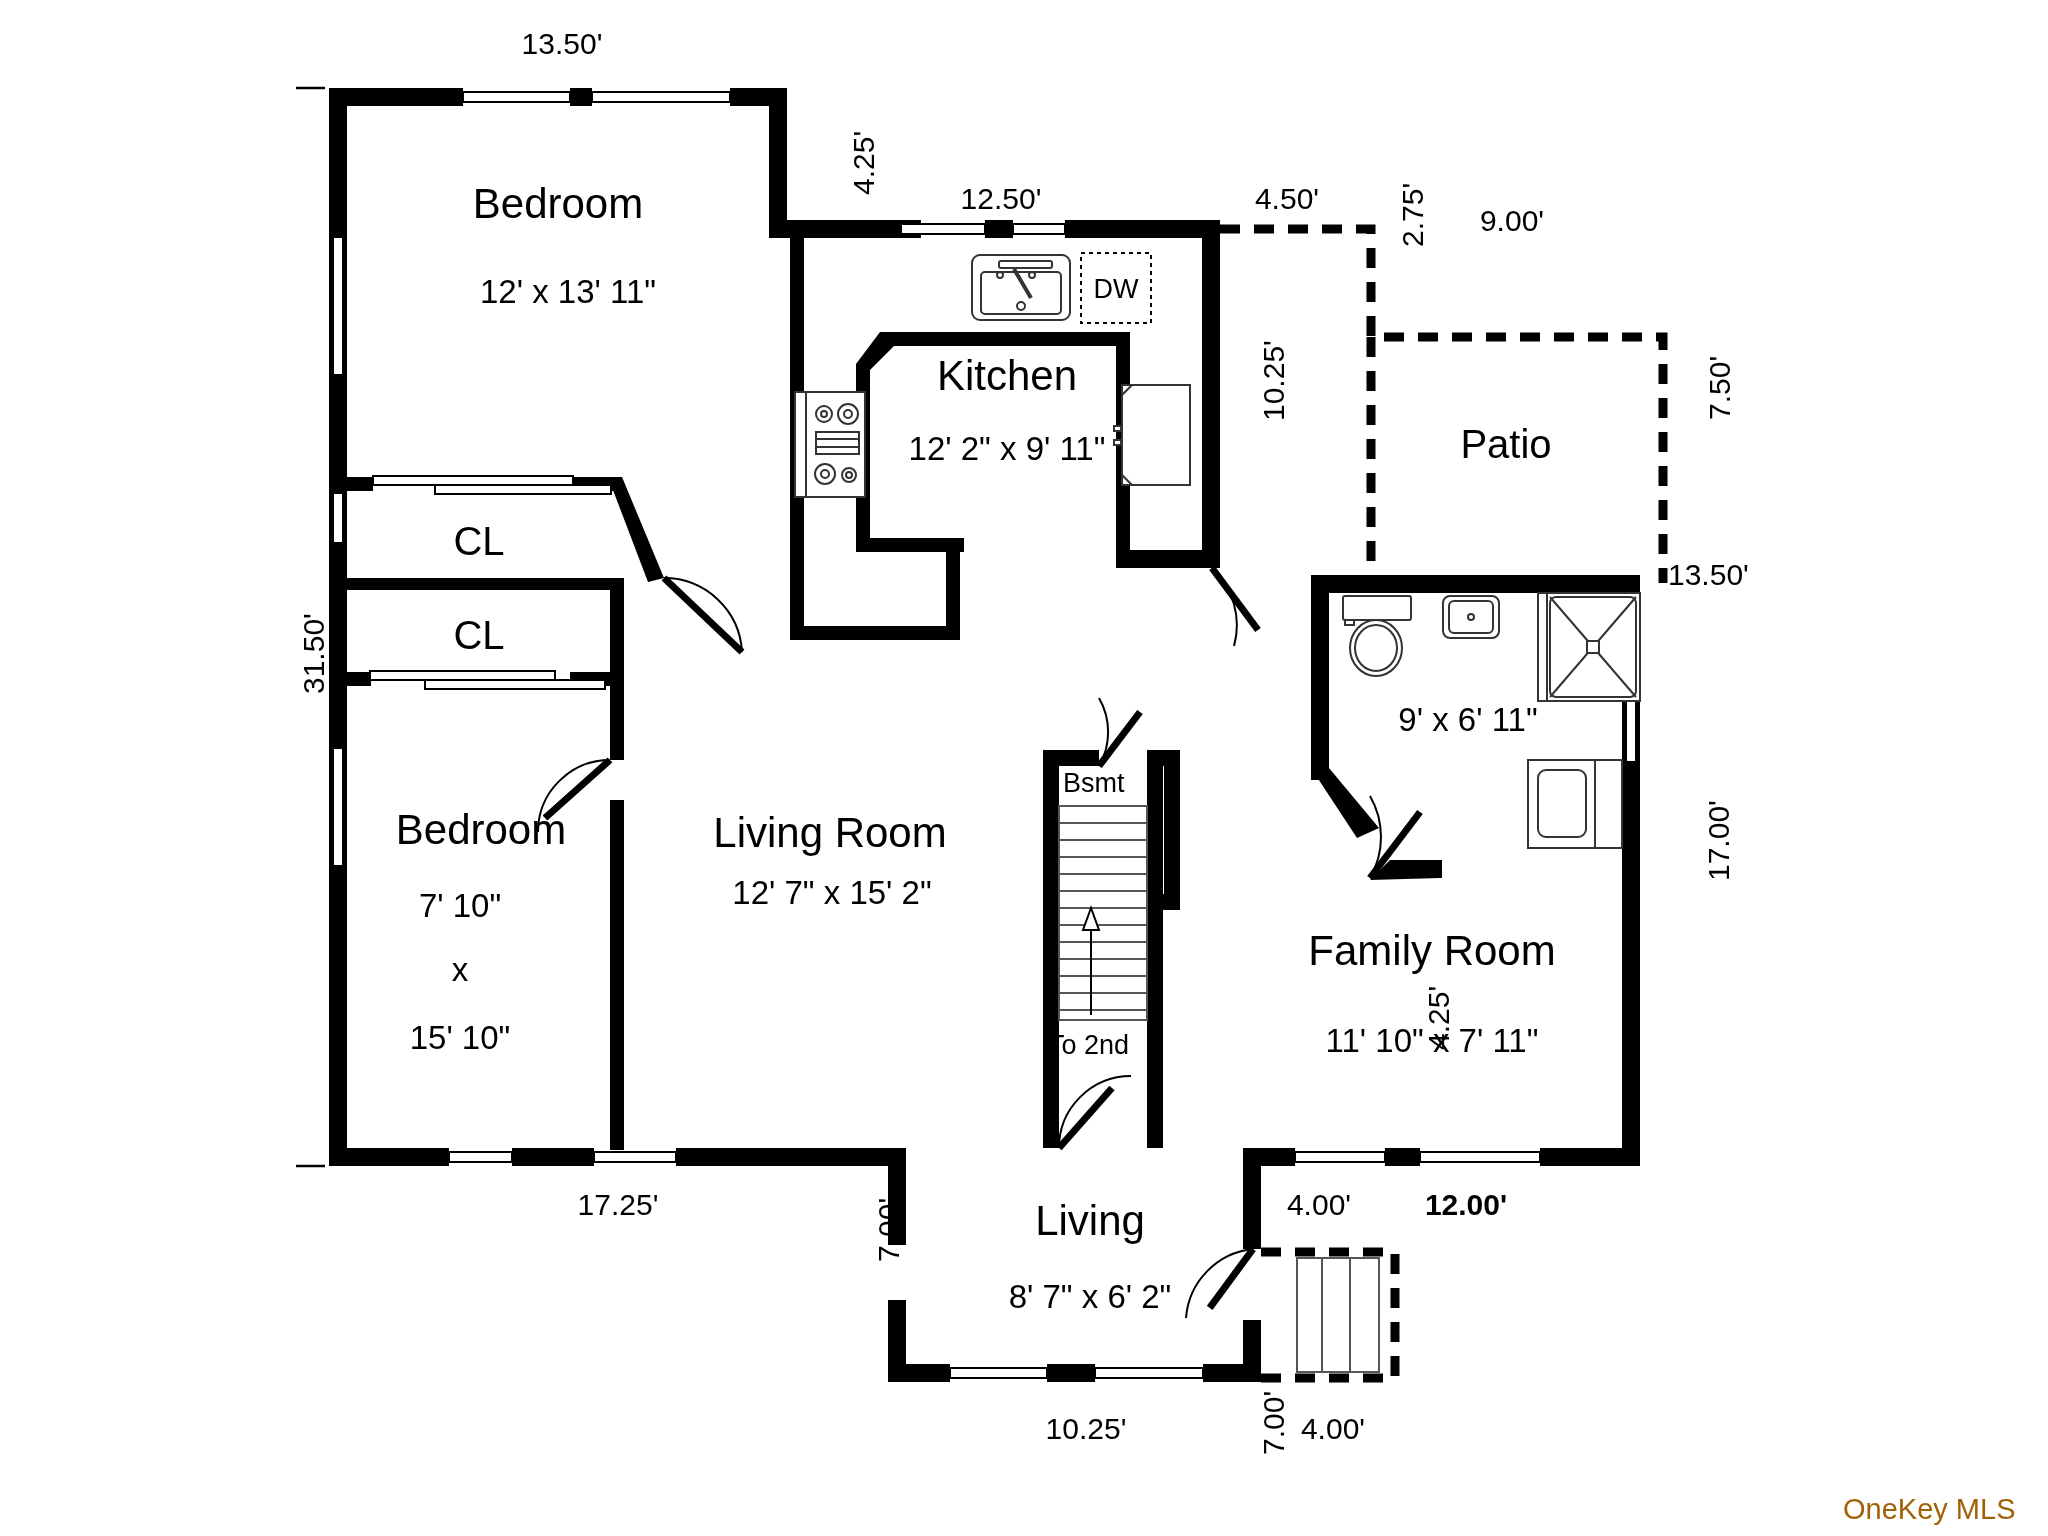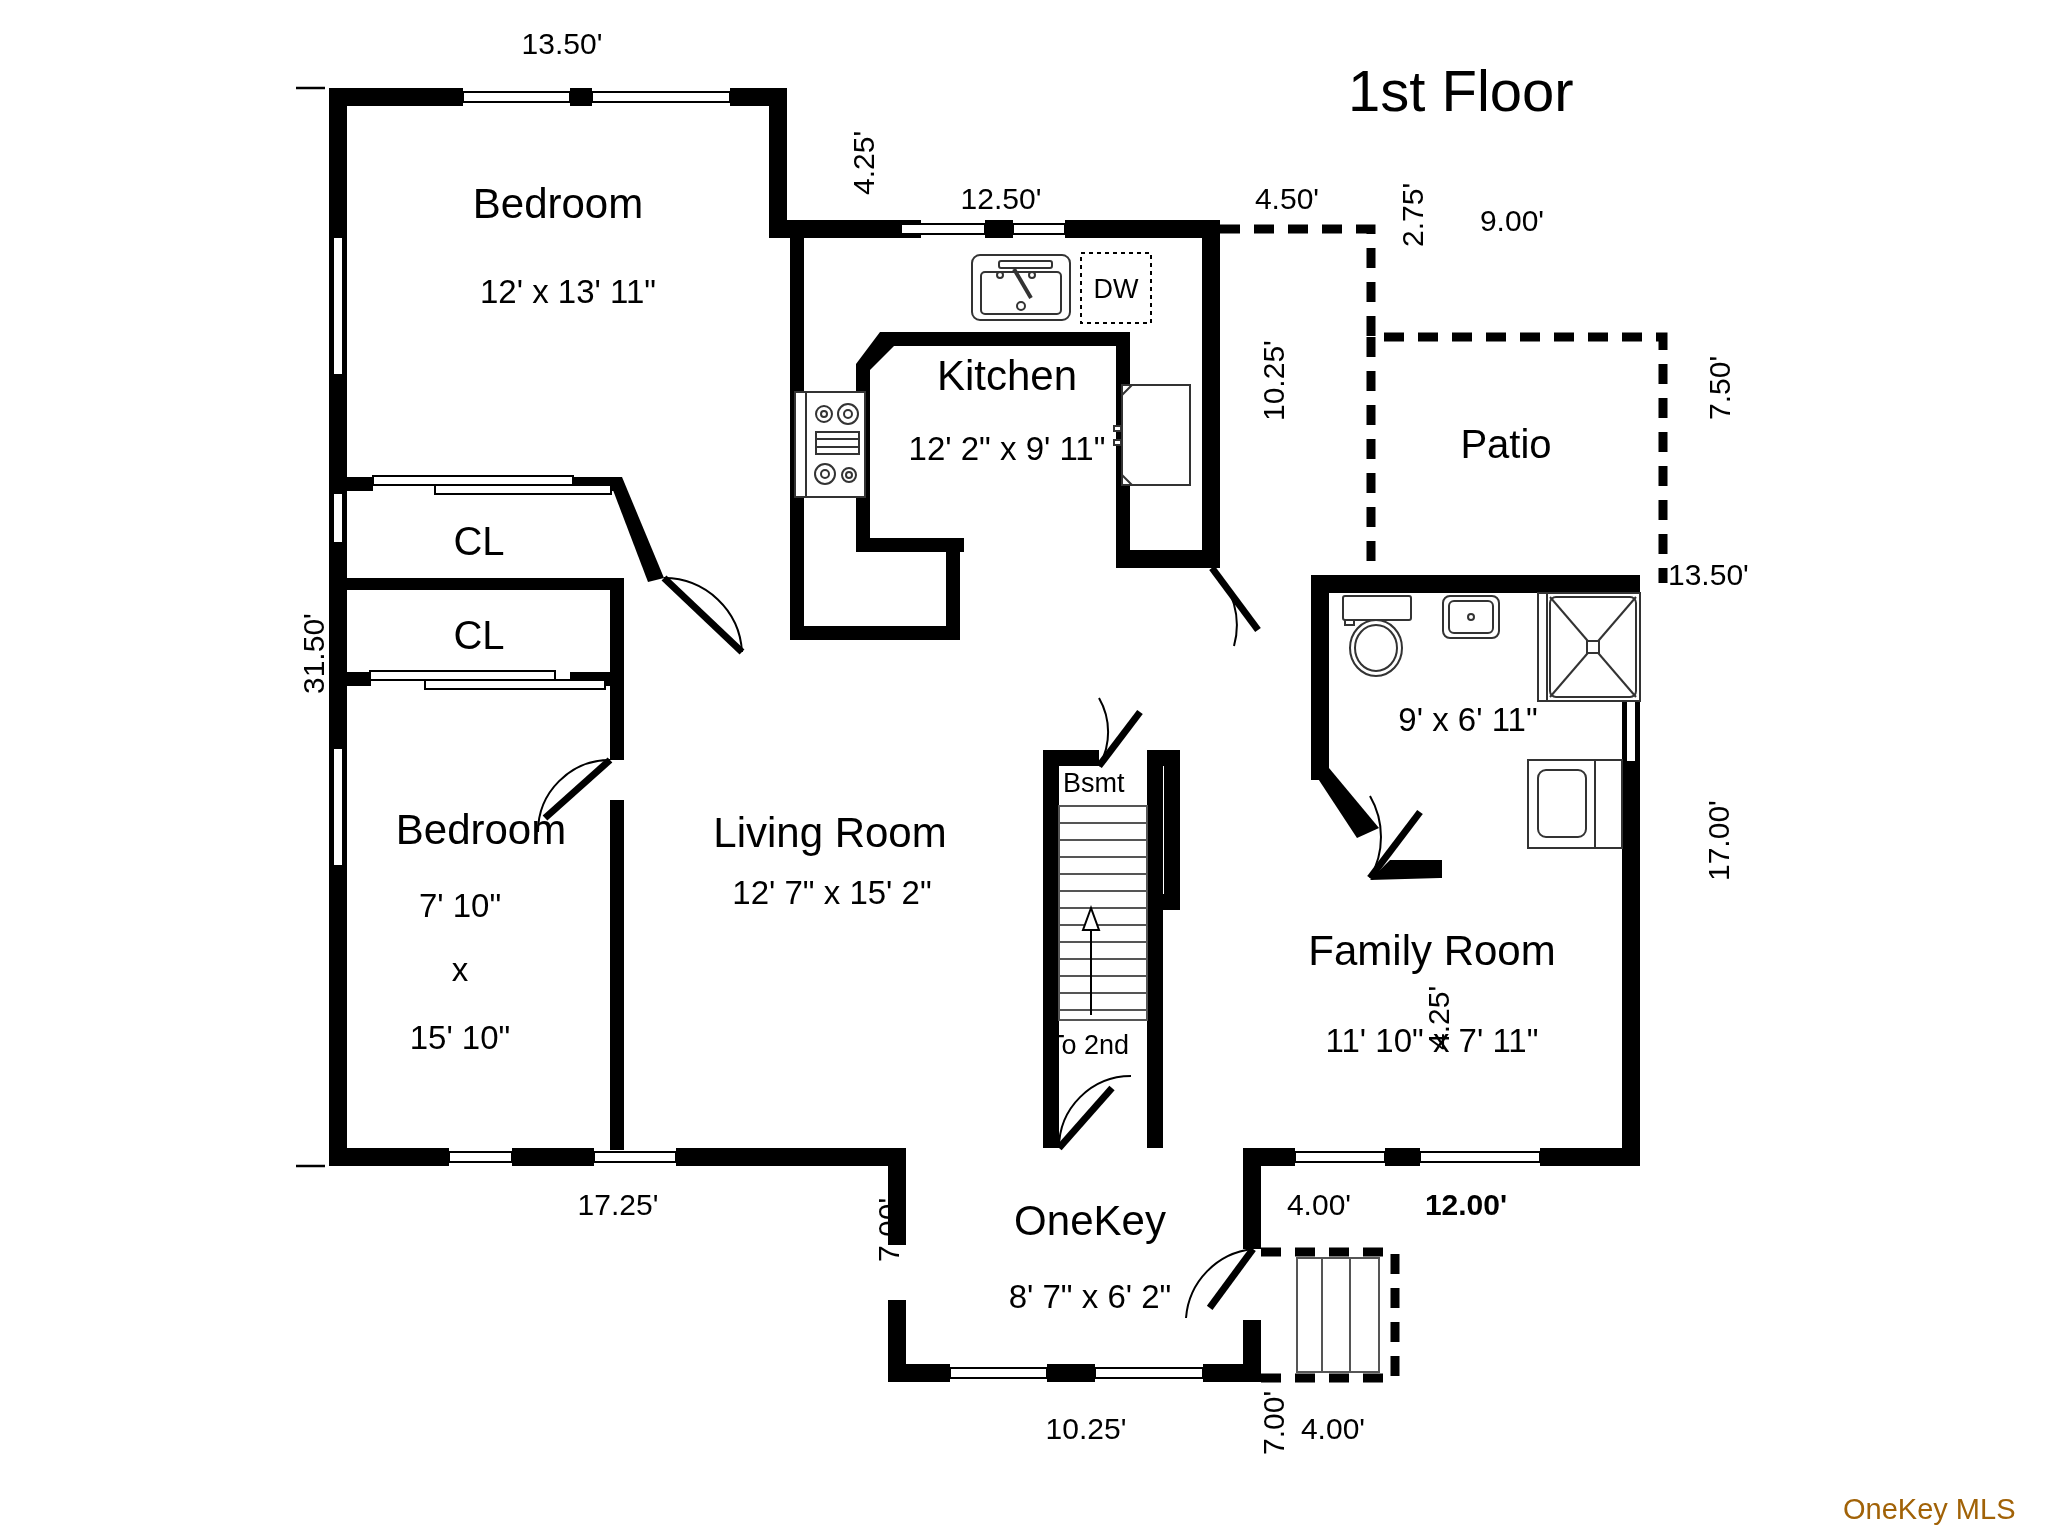--- a/index.html
+++ b/index.html
@@ -280,21 +280,20 @@
       <path d="M1253,1249 A75,75 0 0 0 1186,1318"></path>
       <line x1="1253" y1="1249" x2="1250" y2="1322" stroke-width="7" transform="rotate(34 1253 1249)"></line>
     </g>
 
     <g stroke="#000000" stroke-width="2.5">
       <line x1="325" y1="88" x2="296" y2="88"></line>
       <line x1="325" y1="1166" x2="296" y2="1166"></line>
     </g>
   </svg>
 
-  <div class="txt title" style="left:1348px; top:62px;">1st Floor</div>
 
   <div class="txt room-name-lg ctr" style="left:558px; top:183px;">Bedroom</div>
   <div class="txt room-dim ctr" style="left:568px; top:275px;">12' x 13' 11"</div>
 
   <div class="txt room-name-lg ctr" style="left:1007px; top:355px;text-align:center;">Kitchen</div>
   <div class="txt room-dim ctr" style="left:1007px; top:432px;">12' 2" x 9' 11"</div>
 
   <div class="txt room-name ctr" style="left:1506px; top:424px;">Patio</div>
 
   <div class="txt room-dim ctr" style="left:1468px; top:703px;">9' x 6' 11"</div>
@@ -303,21 +302,21 @@
   <div class="txt room-dim ctr" style="left:832px; top:876px;">12' 7" x 15' 2"</div>
 
   <div class="txt room-name-lg ctr" style="left:481px; top:809px;">Bedroom</div>
   <div class="txt room-dim ctr" style="left:460px; top:889px;">7' 10"</div>
   <div class="txt room-dim ctr" style="left:460px; top:953px;">x</div>
   <div class="txt room-dim ctr" style="left:460px; top:1021px;">15' 10"</div>
 
   <div class="txt room-name-lg ctr" style="left:1432px; top:930px;">Family Room</div>
   <div class="txt room-dim ctr" style="left:1432px; top:1024px;">11' 10" x 7' 11"</div>
 
-  <div class="txt room-name-lg ctr" style="left:1090px; top:1200px;">OneKey</div>
+  <div class="txt room-name-lg ctr" style="left:1090px; top:1200px;">Living</div>
   <div class="txt room-dim ctr" style="left:1090px; top:1280px;">8' 7" x 6' 2"</div>
 
   <div class="txt room-name ctr" style="left:479px; top:521px;">CL</div>
   <div class="txt room-name ctr" style="left:479px; top:615px;">CL</div>
 
   <div class="txt small-label" style="left:1063px; top:770px;">Bsmt</div>
   <div class="txt small-label" style="left:1048px; top:1032px;">To 2nd</div>
 
   <div class="txt small-label ctr" style="left:1116px; top:276px;">DW</div>
 

